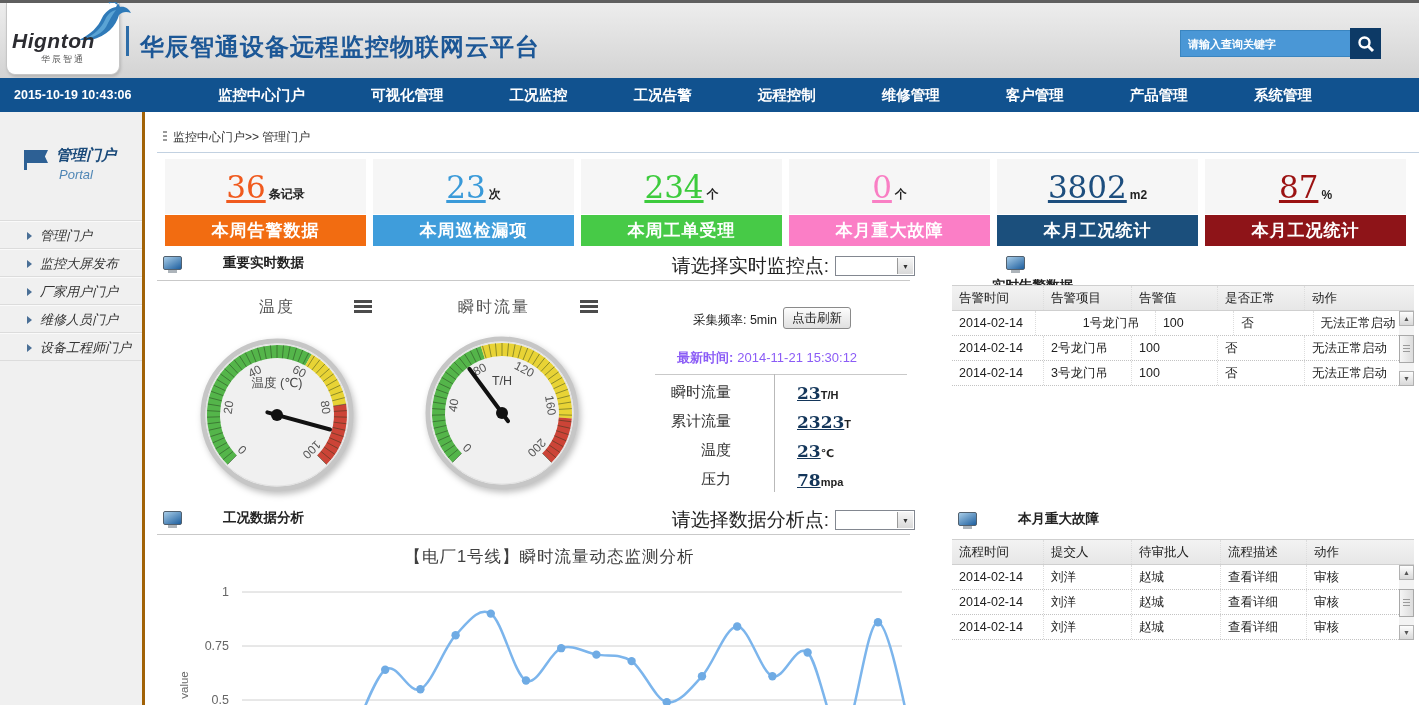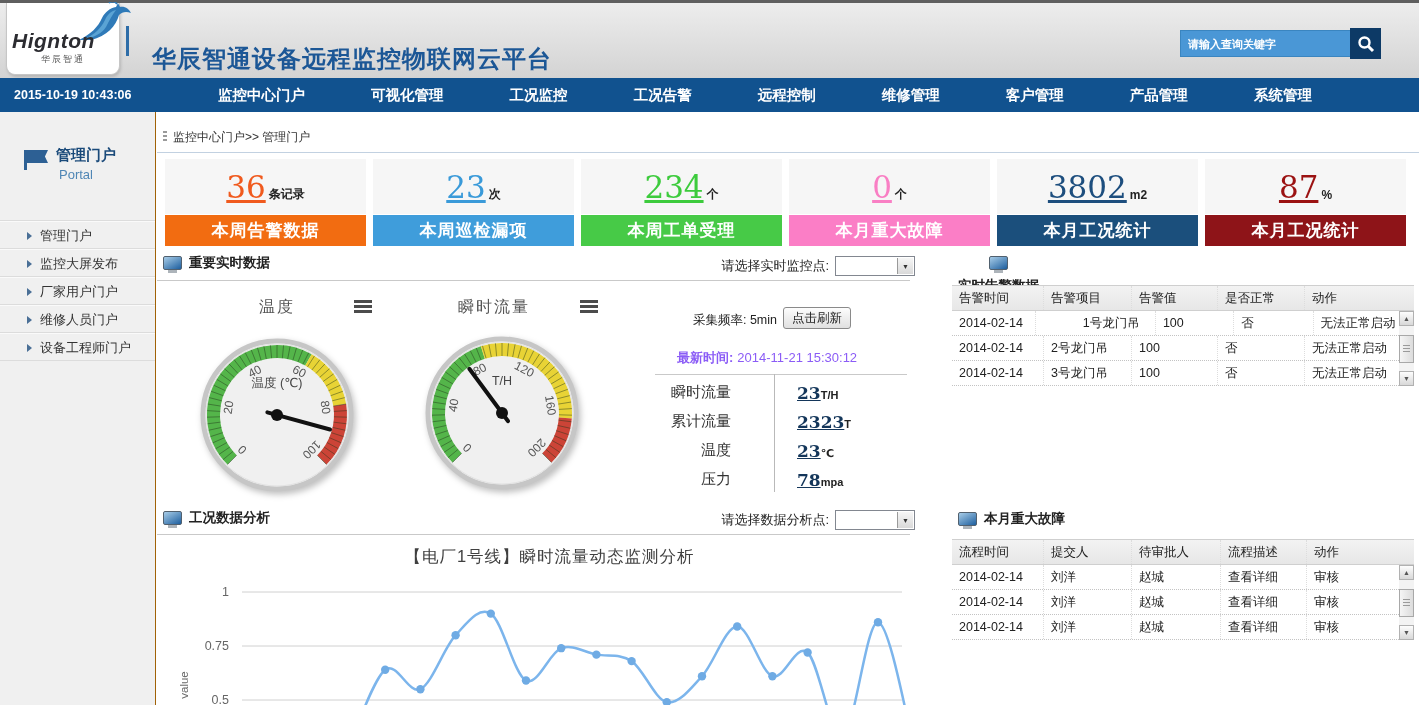--- a/index.html
+++ b/index.html
@@ -12,37 +12,37 @@
   .top-header { position:absolute; left:0; top:0; width:1419px; height:78px;
     background:linear-gradient(#ededed,#d3d3d3); border-top:3px solid #5f5f5f; }
   .logo-card { position:absolute; left:6px; top:0; width:114px; height:72px; background:#fff;
     border:1px solid #c6c6c6; border-top:none; border-radius:0 0 9px 9px;
     box-shadow:1px 2px 3px rgba(0,0,0,.15); cursor:pointer; }
   .antelope { position:absolute; right:-14px; top:-1px; }
   .brand { position:absolute; left:5px; top:26px; font-size:21px; font-weight:bold; font-style:italic;
     color:#2c2c31; letter-spacing:.5px; }
   .brand-sub { position:absolute; left:34px; top:50px; font-size:9px; color:#555; letter-spacing:2px; }
   .title-sep { position:absolute; left:126px; top:23px; width:3px; height:30px; background:#2e6da8; }
-  .app-title { position:absolute; left:136px; top:24px; margin:16px; font-size:24px; font-weight:bold;
+  .app-title { position:absolute; left:136px; top:24px; margin:4px; font-size:24px; font-weight:bold;
     color:#1c5796; letter-spacing:1px; }
   .search-input { position:absolute; left:1180px; top:27px; width:196px; height:27px;
     background:#4a97d6; border:1px solid #3a85c0; color:#fff; font-size:11px; font-weight:bold;
     padding:0 7px; outline:none; font-family:inherit; }
   .search-input::placeholder { color:#fff; opacity:1; }
   .search-btn { position:absolute; left:1350px; top:25px; width:31px; height:31px; background:#0d3a66;
     border:none; cursor:pointer; display:flex; align-items:center; justify-content:center; padding:0; }
   
   .navbar { position:absolute; left:0; top:78px; width:1419px; height:34px; background:#11528f; }
   .nav-time { position:absolute; left:14px; top:10px; color:#fff; font-size:12.5px; font-weight:bold; }
   .nav-items { position:absolute; left:185px; top:0; width:1160px; height:34px; display:flex;
     justify-content:space-around; align-items:center; }
   .nav-item { color:#fff; font-size:14.5px; font-weight:bold; cursor:pointer; white-space:nowrap; }
   
-  .sidebar { position:absolute; left:0; top:112px; width:156px; height:593px; background:#f0f0f0;
-    border-right:1px solid #a16207; }
+  .sidebar { position:absolute; left:0; top:112px; width:145px; height:593px; background:#f0f0f0;
+    border-right:3px solid #a16207;font-style:italic; }
   .flag-icon { position:absolute; left:24px; top:38px; width:26px; height:20px; }
   .flag-icon .pole { position:absolute; left:0; top:0; width:3px; height:20px; background:#2d6094; }
   .flag-icon .banner { position:absolute; left:2px; top:0; width:22px; height:13px; background:#2d6094;
     clip-path:polygon(0 0,100% 0,86% 50%,100% 100%,0 100%); }
   .portal-title { position:absolute; left:56px; top:34px; font-size:15px; font-weight:bold; color:#1a4a7a; }
   .portal-sub { position:absolute; left:59px; top:55px; font-size:13px; color:#4f86b5; }
   .side-items { position:absolute; left:0; top:108px; width:100%; margin:0; padding:0; list-style:none;
     border-top:1px solid #dcdcdc; }
   .side-item { position:relative; height:28px; line-height:28px; padding-left:40px; font-size:13px;
     color:#333; border-top:1px solid #fafafa; border-bottom:1px solid #dcdcdc; cursor:pointer; }
@@ -62,22 +62,22 @@
     text-decoration:underline; cursor:pointer; }
   .stat-unit { font-size:12px; font-weight:bold; color:#222; margin:16px 0 0 3px; }
   .stat-bar { height:31px; margin-top:1px; display:flex; align-items:center; justify-content:center;
     color:#fff; font-size:17px; font-weight:bold; letter-spacing:1px; cursor:pointer; }
   
   .p-head { position:absolute; display:flex; align-items:center; gap:7px; }
   .monitor-icon { width:19px; height:14px; border:1px solid #51606e; border-radius:2px;
     background:linear-gradient(150deg,#a8cde8,#1d5e9e); position:relative; }
   .monitor-icon::after { content:""; position:absolute; left:4px; bottom:-4px; width:9px; height:3px;
     background:#adb4ba; }
-  .p-title { font-size:13.5px; font-weight:bold; color:#222; }
-  .sel-label { position:absolute; width:200px; text-align:right; font-size:13px; color:#222; line-height:20px; }
+  .p-title { font-size:13.5px; font-weight:bold; color:#222;margin-left:34px; }
+  .sel-label { position:absolute; width:200px; text-align:right; font-size:19px; color:#222; line-height:20px; }
   .fake-select { position:absolute; width:80px; height:20px; background:#fff; border:1px solid #828790; cursor:pointer; }
   .fake-select .dd-btn { position:absolute; right:1px; top:1px; bottom:1px; width:16px;
     background:linear-gradient(#f6f6f6,#d9d9d9); border-left:1px solid #9a9a9a; display:flex;
     align-items:center; justify-content:center; font-size:7px; color:#333; }
   .hr { position:absolute; border-top:1px solid #c9c9c9; }
   
   .gauge-title { position:absolute; width:140px; text-align:center; font-size:16px; color:#555;
     letter-spacing:2px; }
   .burger { position:absolute; width:18px; height:13px; cursor:pointer;
     background:linear-gradient(#4c4c4c 0 3px,transparent 3px 5px,#4c4c4c 5px 8px,transparent 8px 10px,#4c4c4c 10px 13px); }

